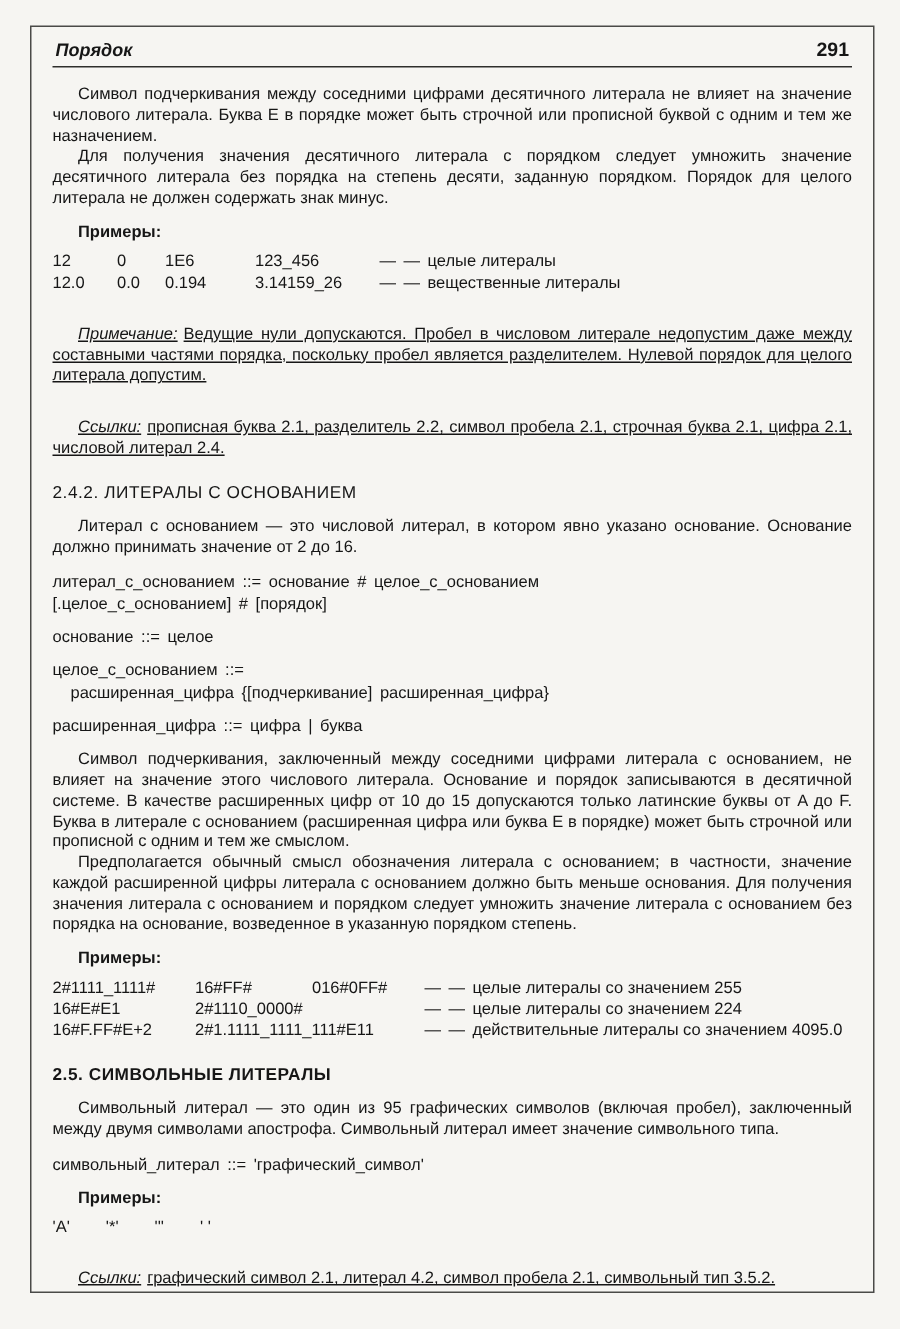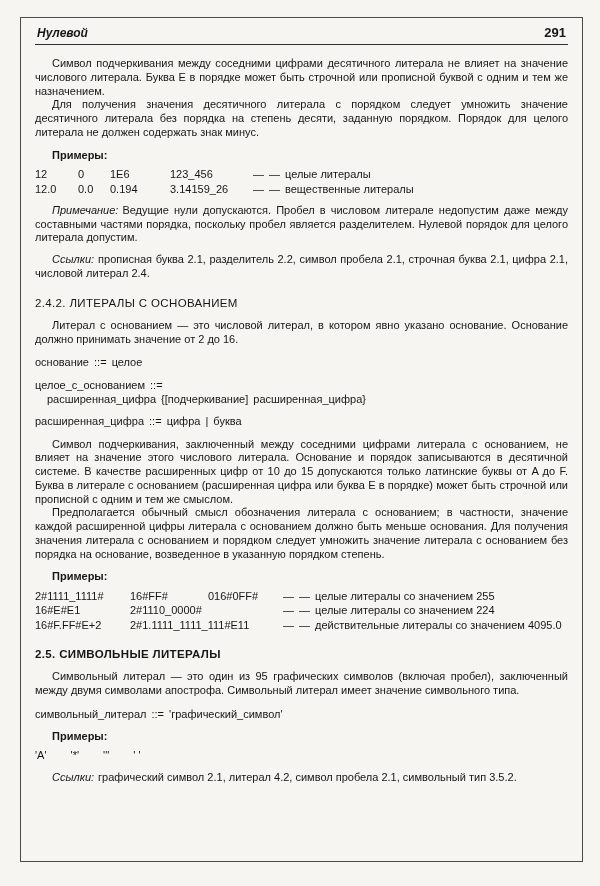--- a/index.html
+++ b/index.html
@@ -25,21 +25,21 @@
     border-bottom: 1.5px solid #2e2e2c;
     padding: 0 2px 4px 2px;
     margin-bottom: 12px;
   }
   .hdr-title { font-size: 12px; font-weight: bold; font-style: italic; }
   .hdr-num { font-size: 13px; font-weight: bold; }
 
   .content { font-size: 11px; line-height: 1.25; text-align: justify; }
 
   .para { margin: 0; text-indent: 17px; }
-  .spaced { margin-top: 8px; }
+  .spaced { margin-top: 21px; text-decoration: underline; }
   .lbl { margin-right: 4px; }
   .label-para { margin: 9px 0 5px 0; text-indent: 17px; font-weight: bold; }
 
   .sec-h {
     font-size: 11.5px; font-weight: normal; letter-spacing: .35px;
     margin: 15px 0 9px 0; text-align: left;
   }
   .sec-h.bold { font-weight: bold; }
 
   .ex-table { margin: 2px 0 4px 0; }
@@ -65,21 +65,21 @@
     font-size: 10px; letter-spacing: .5px;
   }
 </style>
 </head>
 <body>
 
 <div class="page">
   <div class="frame">
 
     <div class="hdr">
-      <span class="hdr-title">Нулевой</span>
+      <span class="hdr-title">Порядок</span>
       <span class="hdr-num">291</span>
     </div>
 
     <div class="content">
 
       <p class="para">Символ подчеркивания между соседними цифрами десятичного литерала не влияет на значение числового литерала. Буква E в порядке может быть строчной или прописной буквой с одним и тем же назначением.</p>
       <p class="para">Для получения значения десятичного литерала с порядком следует умножить значение десятичного литерала без порядка на степень десяти, заданную порядком. Порядок для целого литерала не должен содержать знак минус.</p>
 
       <p class="label-para">Примеры:</p>
 
@@ -94,20 +94,24 @@
 
       <p class="para spaced"><i class="lbl">Примечание:</i><span>Ведущие нули допускаются. Пробел в числовом литерале недопустим даже между составными частями порядка, поскольку пробел является разделителем. Нулевой порядок для целого литерала допустим.</span></p>
 
       <p class="para spaced"><i class="lbl">Ссылки:</i><span>прописная буква 2.1, разделитель 2.2, символ пробела 2.1, строчная буква 2.1, цифра 2.1, числовой литерал 2.4.</span></p>
 
       <h3 class="sec-h">2.4.2. ЛИТЕРАЛЫ С ОСНОВАНИЕМ</h3>
 
       <p class="para">Литерал с основанием — это числовой литерал, в котором явно указано основание. Основание должно принимать значение от 2 до 16.</p>
 
       <div class="grammar">
+        <div class="g-group">
+          <div class="g-line">литерал_с_основанием ::= основание # целое_с_основанием</div>
+          <div class="g-line">[.целое_с_основанием] # [порядок]</div>
+        </div>
         <div class="g-group">
           <div class="g-line">основание ::= целое</div>
         </div>
         <div class="g-group">
           <div class="g-line">целое_с_основанием ::=</div>
           <div class="g-line g-indent">расширенная_цифра {[подчеркивание] расширенная_цифра}</div>
         </div>
         <div class="g-group">
           <div class="g-line">расширенная_цифра ::= цифра | буква</div>
         </div>

